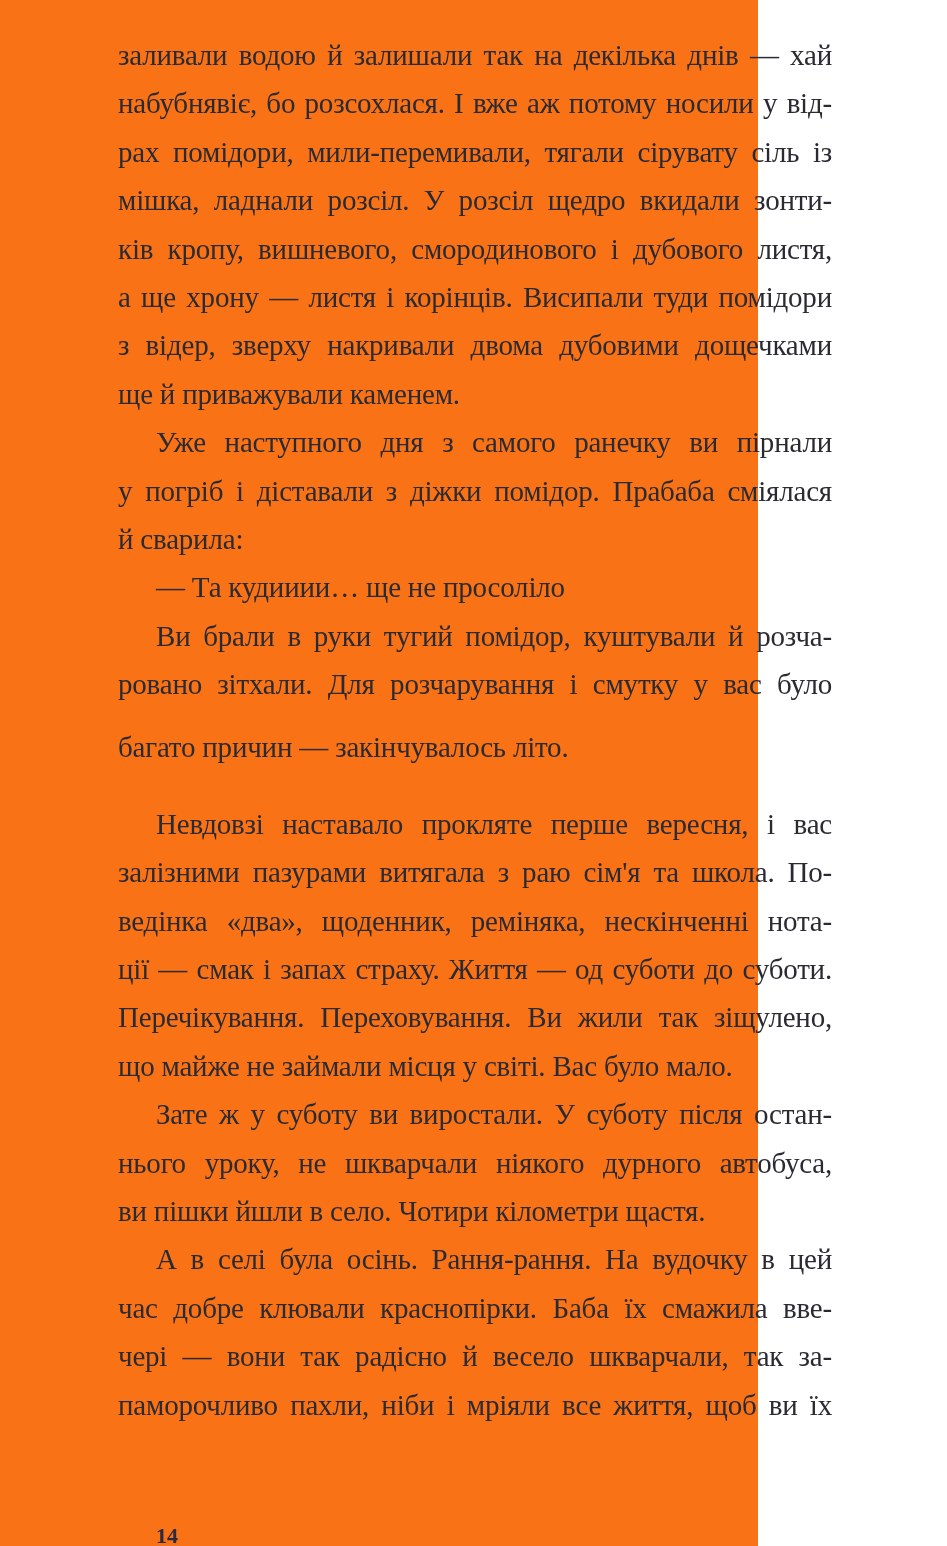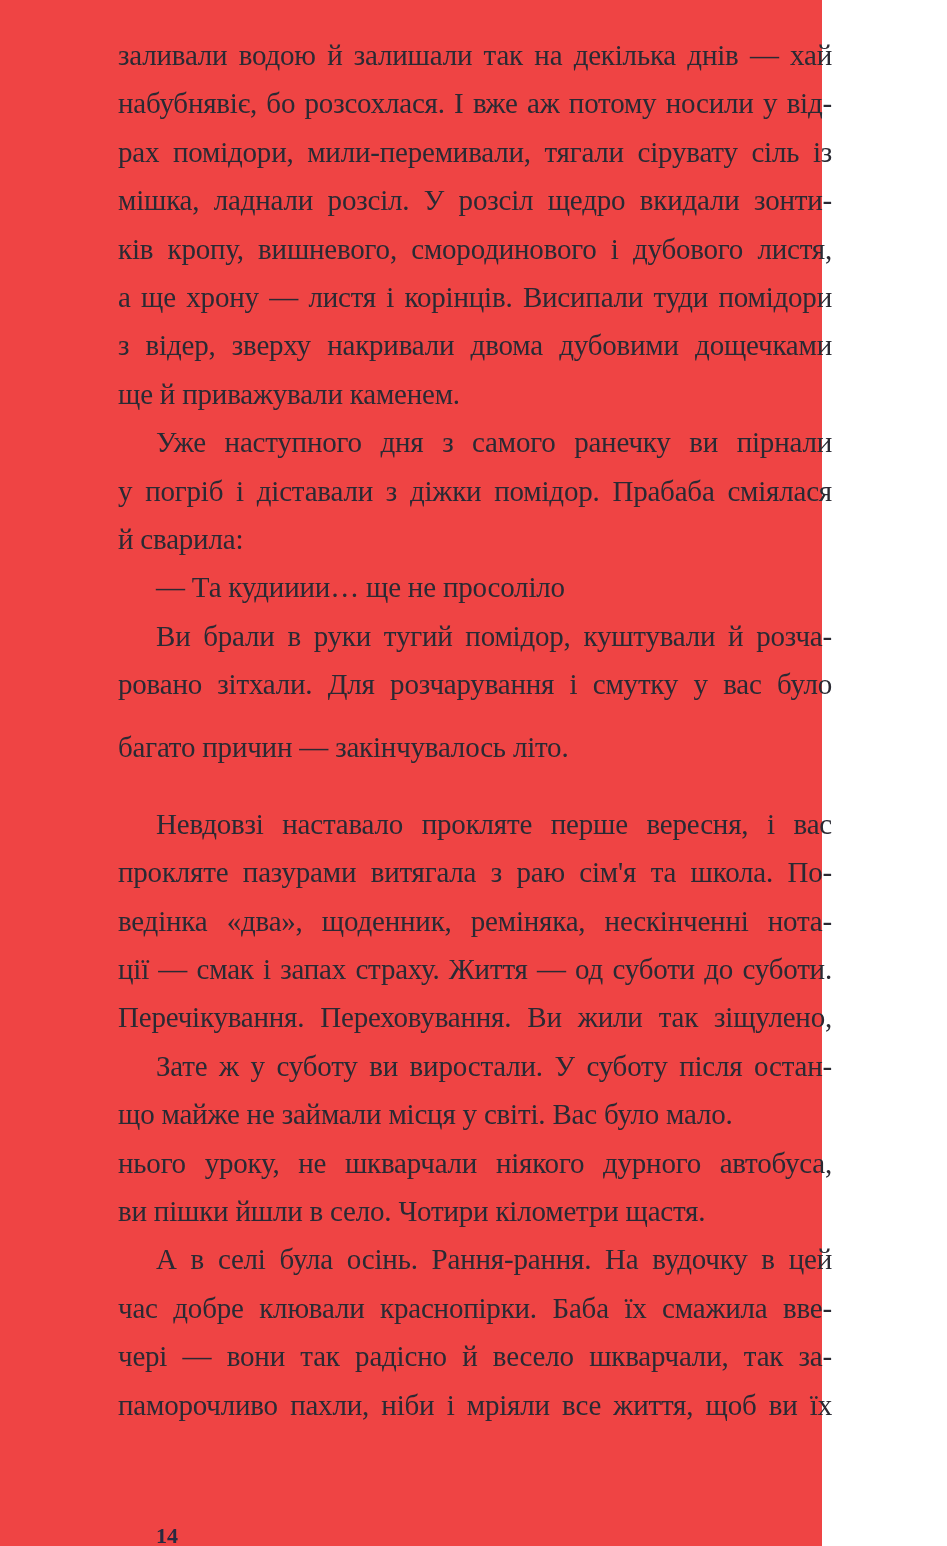--- a/index.html
+++ b/index.html
@@ -9,23 +9,23 @@
     }
     body {
       width: 947px;
       height: 1546px;
       position: relative;
       overflow: hidden;
     }
     .page {
       position: absolute;
       left: 0; top: 0;
-      width: 822px;
+      width: 758px;
       height: 1546px;
-      background: #ef4444;
+      background: #f97316;
     }
     .text-block {
       position: absolute;
       left: 118px;
       top: 31px;
       width: 714px;
       font-family: "Liberation Serif", "DejaVu Serif", serif;
       font-size: 29px;
       color: #2a2a33;
       letter-spacing: -0.2px;
@@ -76,27 +76,27 @@
     <span class="line" style="display: block;">у погріб і діставали з діжки помідор. Прабаба сміялася</span>
     <span class="line last" style="display: block;">й сварила:</span>
 
     <span class="line indent last" style="display: block;">— Та кудииии… ще не просоліло</span>
 
     <span class="line indent" style="display: block;">Ви брали в руки тугий помідор, куштували й розча-</span>
     <span class="line" style="display: block;">ровано зітхали. Для розчарування і смутку у вас було</span>
     <span class="line last" style="display: block; margin-top: 15px;">багато причин — закінчувалось літо.</span>
 
     <span class="line indent" style="display: block; margin-top: 28px;">Невдовзі наставало прокляте перше вересня, і вас</span>
-    <span class="line" style="display: block;">прокляте пазурами витягала з раю сім'я та школа. По-</span>
+    <span class="line" style="display: block;">залізними пазурами витягала з раю сім'я та школа. По-</span>
     <span class="line" style="display: block;">ведінка «два», щоденник, реміняка, нескінченні нота-</span>
     <span class="line" style="display: block;">ції — смак і запах страху. Життя — од суботи до суботи.</span>
     <span class="line" style="display: block;">Перечікування. Переховування. Ви жили так зіщулено,</span>
+    <span class="line last" style="display: block;">що майже не займали місця у світі. Вас було мало.</span>
+
     <span class="line indent" style="display: block;">Зате ж у суботу ви виростали. У суботу після остан-</span>
-
-    <span class="line last" style="display: block;">що майже не займали місця у світі. Вас було мало.</span>
     <span class="line" style="display: block;">нього уроку, не шкварчали ніякого дурного автобуса,</span>
     <span class="line last" style="display: block;">ви пішки йшли в село. Чотири кілометри щастя.</span>
 
     <span class="line indent" style="display: block;">А в селі була осінь. Рання-рання. На вудочку в цей</span>
     <span class="line" style="display: block;">час добре клювали краснопірки. Баба їх смажила вве-</span>
     <span class="line" style="display: block;">чері — вони так радісно й весело шкварчали, так за-</span>
     <span class="line" style="display: block;">паморочливо пахли, ніби і мріяли все життя, щоб ви їх</span>
 
   </div>
 

